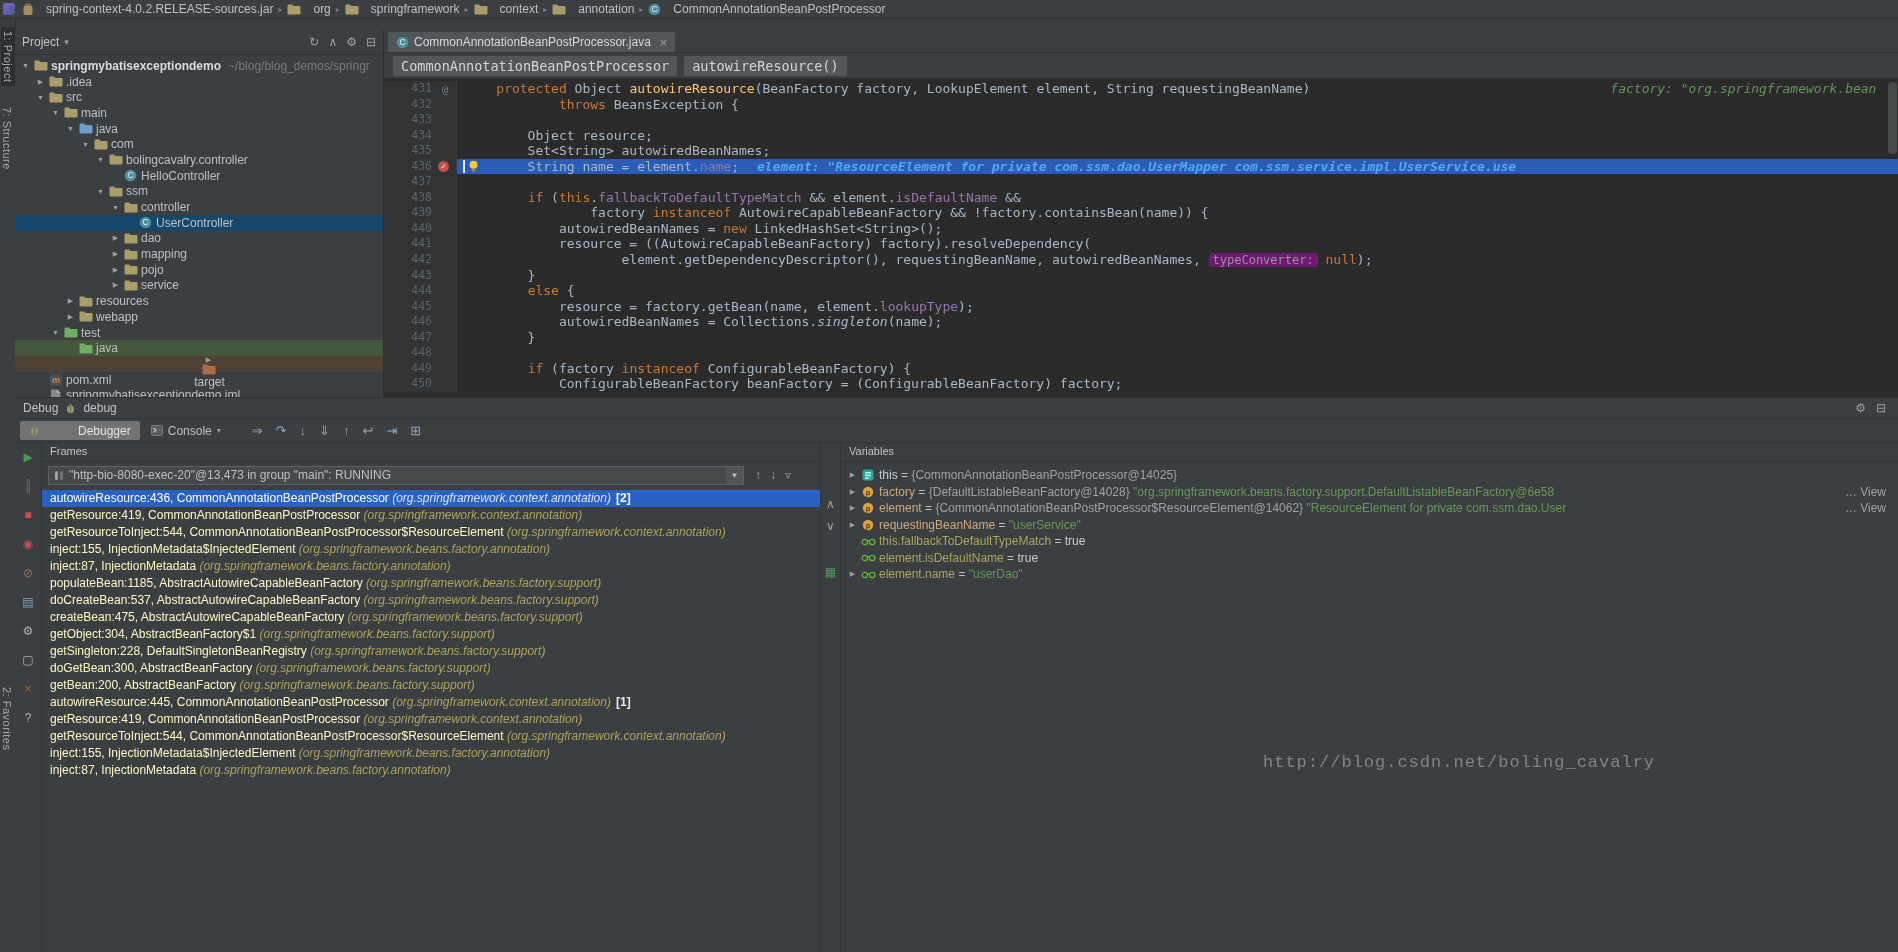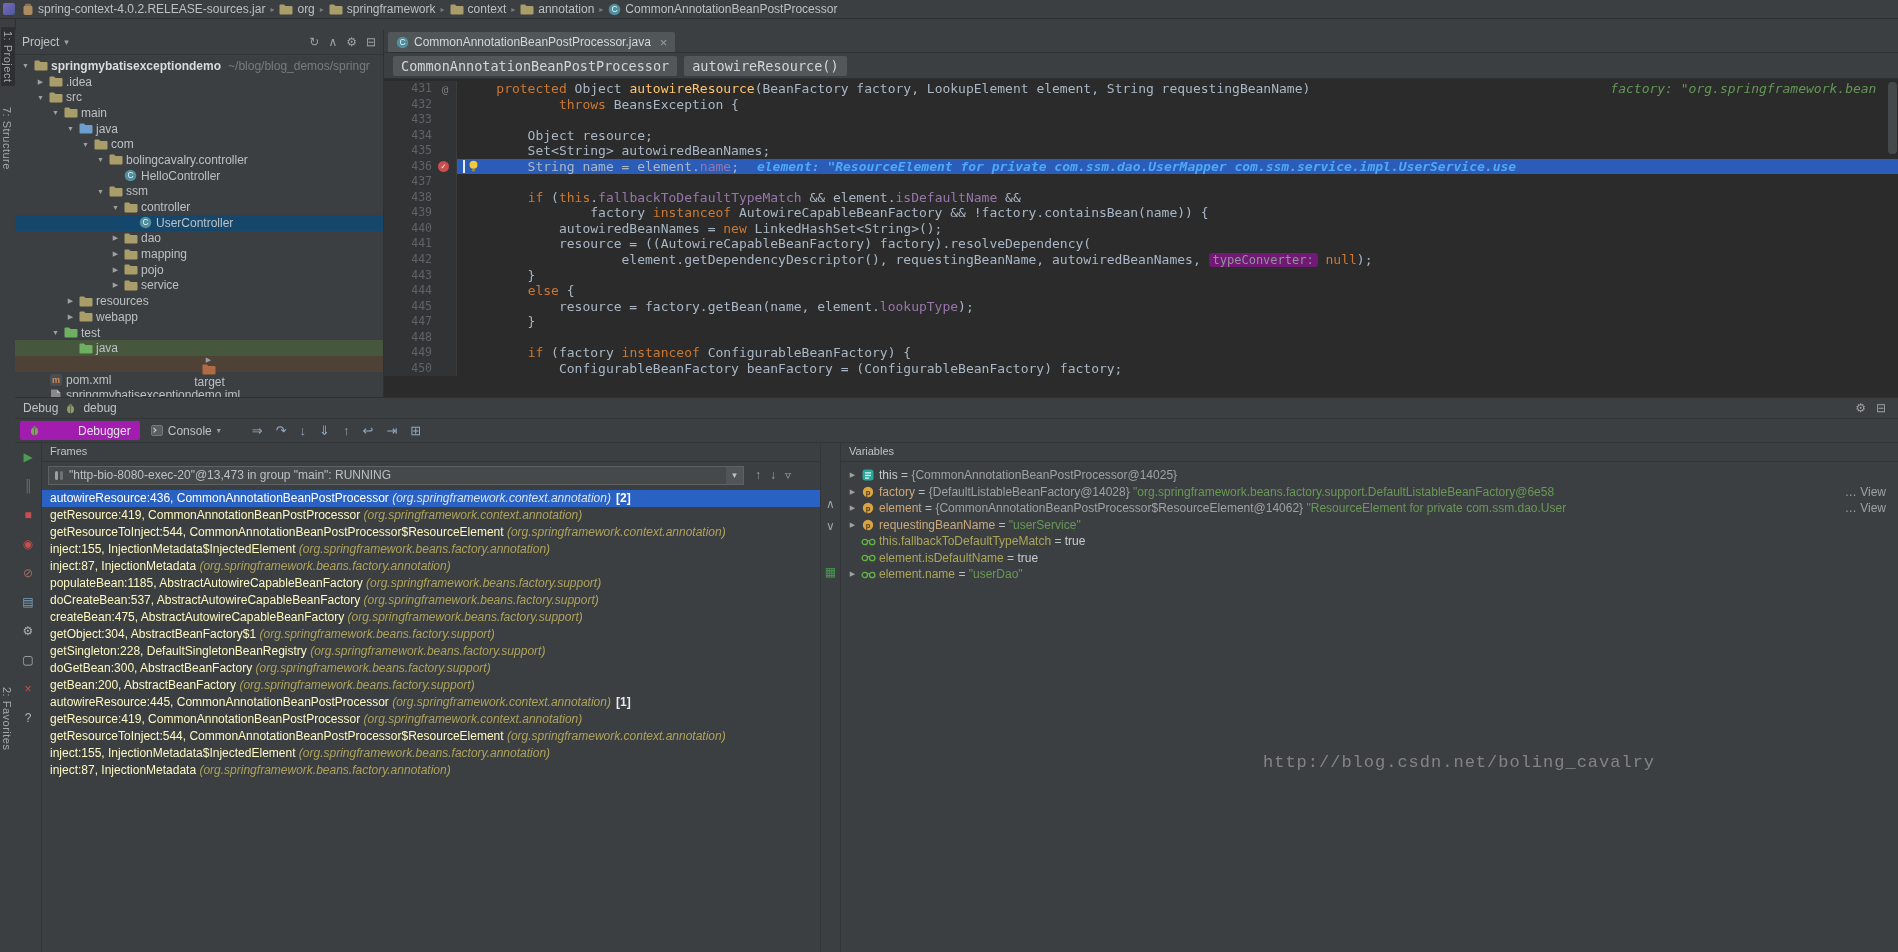--- a/index.html
+++ b/index.html
@@ -2,21 +2,21 @@
 <html><head>
 <meta charset="utf-8">
 <style>
   html,body{margin:0;padding:0;}
   body{width:1898px;height:952px;overflow:hidden;background:#3C3F41;position:relative;
        font-family:"Liberation Sans",sans-serif;color:#BCC0C4;-webkit-font-smoothing:antialiased;}
   #topbar{position:absolute;left:0;top:0;width:100%;height:19px;background:#3C3F41;
           border-bottom:1px solid #2E3133;display:flex;align-items:center;padding-left:3px;box-sizing:border-box;}
   #win-icon{width:12px;height:12px;border-radius:2px;background:linear-gradient(135deg,#7B68C9,#4B5A8F);margin-right:6px;flex:none;}
   #path-crumbs{display:flex;align-items:center;overflow:hidden;white-space:nowrap;}
-  .crumb{display:flex;align-items:center;gap:4px;font-size:12px;color:#BCC0C4;margin:0 1px;}
+  .crumb{display:flex;align-items:center;gap:12px;font-size:12px;color:#BCC0C4;margin:0 1px;}
   .cicon{display:flex;align-items:center;}
   .crumb-sep{color:#7A7E82;font-size:8px;margin:0 4px;}
   #left-stripe{position:absolute;left:0;top:19px;width:15px;bottom:0;background:#3C3F41;border-right:1px solid #2E3133;}
   .stripe-label{position:absolute;left:1px;writing-mode:vertical-rl;font-size:11px;color:#A4A8AC;letter-spacing:.5px;white-space:nowrap;}
   #stripe-project{top:8px;background:rgba(0,0,0,.25);padding:4px 1px;}
   #stripe-structure{top:88px;}
   #stripe-favorites{top:668px;}
   #main{position:absolute;left:15px;top:30px;right:0;height:378px;display:flex;}
   #project-panel{width:368px;flex:none;background:#3C3F41;border-right:1px solid #2E3133;position:relative;overflow:hidden;}
   #project-header{height:24px;display:flex;align-items:center;padding:0 7px;font-size:12px;color:#BFC3C7;border-bottom:1px solid #333638;}
@@ -59,21 +59,21 @@
   .hint.blue{color:#4FA9F5;font-weight:bold;}
   .gap-far{margin-left:300px;} .gap-near{margin-left:18px;}
   .caret-bar{position:absolute;left:6px;top:1px;width:2px;height:13px;background:#ECECEC;}
   .bulb{position:absolute;left:11px;top:1px;}
   #code-vscroll{position:absolute;right:1px;top:52px;width:9px;height:72px;background:#595D5F;border-radius:4px;opacity:.6;}
   #debug-panel{position:absolute;left:15px;top:397px;right:0;bottom:0;background:#3C3F41;border-top:1px solid #2E3133;box-sizing:border-box;}
   #debug-header{height:20px;display:flex;align-items:center;gap:7px;padding-left:8px;font-size:12px;color:#BFC3C7;border-bottom:1px solid #333638;}
   #debug-hdr-icons{margin-left:auto;display:flex;gap:10px;padding-right:12px;}
   #debug-tabrow{height:23px;display:flex;align-items:center;border-bottom:1px solid #333638;padding-left:5px;}
   .dtab{display:flex;align-items:center;gap:5px;height:19px;padding:0 9px;font-size:12px;color:#BCC0C4;border-radius:2px;margin-right:2px;}
-  .dtab.active{background:#a21caf;color:#E2E5E8;gap:38px;}
+  .dtab.active{background:#737373;color:#E2E5E8;gap:38px;}
   .dtab-caret{font-size:8px;color:#9EA0A2;}
   #step-icons{display:flex;gap:13px;margin-left:20px;}
   #step-icons .tbi{color:#8FA8C0;font-size:13px;}
   #debug-body{position:absolute;top:44px;left:0;right:0;bottom:0;display:flex;}
   #debug-left-toolbar{width:26px;flex:none;border-right:1px solid #333638;display:flex;flex-direction:column;align-items:center;padding-top:9px;gap:13px;}
   #debug-left-toolbar .tbi{font-size:12px;height:16px;}
   #frames-panel{width:778px;flex:none;border-right:1px solid #333638;display:flex;flex-direction:column;overflow:hidden;}
   .panel-title{height:19px;line-height:19px;padding-left:8px;font-size:11px;color:#BFC3C7;border-bottom:1px solid #333638;flex:none;}
   #thread-row{height:26px;display:flex;align-items:center;padding-left:6px;gap:11px;flex:none;}
   #thread-combo{width:696px;height:19px;background:#45494A;border:1px solid #5E6163;display:flex;align-items:center;font-size:12px;color:#BCC0C4;padding-left:5px;gap:5px;box-sizing:border-box;}
@@ -422,20 +422,21 @@
               </svg></span><span class="t">        String name = element.</span><span class="f">name</span><span class="t">;</span><span class="hint blue gap-near">element: "ResourceElement for private com.ssm.dao.UserMapper com.ssm.service.impl.UserService.use</span></span></div>
         <div class="cl"><span class="gut"><span class="ln">437</span><span class="gm"></span></span><span class="ct"></span></div>
         <div class="cl"><span class="gut"><span class="ln">438</span><span class="gm"></span></span><span class="ct"><span class="t">        </span><span class="k">if </span><span class="t">(</span><span class="k">this</span><span class="t">.</span><span class="f">fallbackToDefaultTypeMatch</span><span class="t"> &amp;&amp; element.</span><span class="f">isDefaultName</span><span class="t"> &amp;&amp;</span></span></div>
         <div class="cl"><span class="gut"><span class="ln">439</span><span class="gm"></span></span><span class="ct"><span class="t">                factory </span><span class="k">instanceof </span><span class="t">AutowireCapableBeanFactory &amp;&amp; !factory.containsBean(name)) {</span></span></div>
         <div class="cl"><span class="gut"><span class="ln">440</span><span class="gm"></span></span><span class="ct"><span class="t">            autowiredBeanNames = </span><span class="k">new </span><span class="t">LinkedHashSet&lt;String&gt;();</span></span></div>
         <div class="cl"><span class="gut"><span class="ln">441</span><span class="gm"></span></span><span class="ct"><span class="t">            resource = ((AutowireCapableBeanFactory) factory).resolveDependency(</span></span></div>
         <div class="cl"><span class="gut"><span class="ln">442</span><span class="gm"></span></span><span class="ct"><span class="t">                    element.getDependencyDescriptor(), requestingBeanName, autowiredBeanNames, </span><span class="h">typeConverter:</span><span class="t"> </span><span class="k">null</span><span class="t">);</span></span></div>
         <div class="cl"><span class="gut"><span class="ln">443</span><span class="gm"></span></span><span class="ct"><span class="t">        }</span></span></div>
         <div class="cl"><span class="gut"><span class="ln">444</span><span class="gm"></span></span><span class="ct"><span class="t">        </span><span class="k">else</span><span class="t"> {</span></span></div>
         <div class="cl"><span class="gut"><span class="ln">445</span><span class="gm"></span></span><span class="ct"><span class="t">            resource = factory.getBean(name, element.</span><span class="f">lookupType</span><span class="t">);</span></span></div>
+        <div class="cl"><span class="gut"><span class="ln">446</span><span class="gm"></span></span><span class="ct"><span class="t">            autowiredBeanNames = Collections.</span><span class="sm">singleton</span><span class="t">(name);</span></span></div>
         <div class="cl"><span class="gut"><span class="ln">447</span><span class="gm"></span></span><span class="ct"><span class="t">        }</span></span></div>
         <div class="cl"><span class="gut"><span class="ln">448</span><span class="gm"></span></span><span class="ct"></span></div>
         <div class="cl"><span class="gut"><span class="ln">449</span><span class="gm"></span></span><span class="ct"><span class="t">        </span><span class="k">if </span><span class="t">(factory </span><span class="k">instanceof </span><span class="t">ConfigurableBeanFactory) {</span></span></div>
         <div class="cl"><span class="gut"><span class="ln">450</span><span class="gm"></span></span><span class="ct"><span class="t">            ConfigurableBeanFactory beanFactory = (ConfigurableBeanFactory) factory;</span></span></div>
       </div>
     <div id="code-vscroll"></div>
   </div>
 </div>
 
 <div id="debug-panel">

